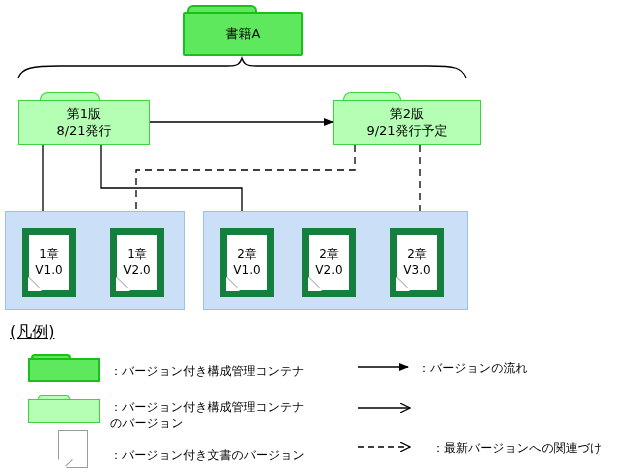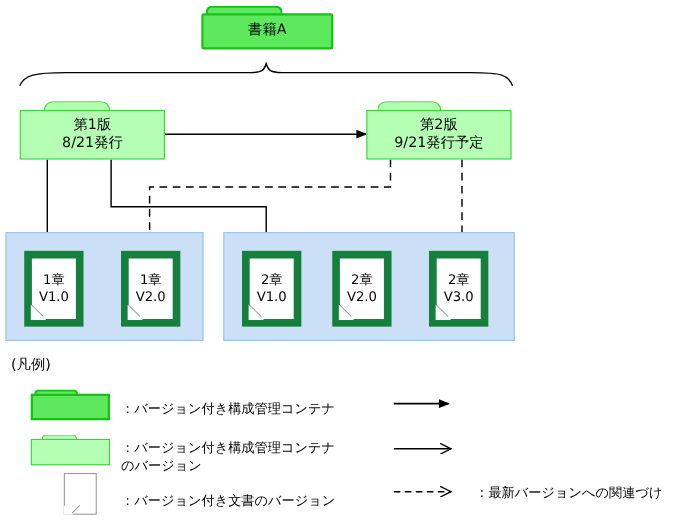--- a/index.html
+++ b/index.html
@@ -116,34 +116,34 @@
     <line x1="76" y1="264" x2="104" y2="264" stroke="#000" stroke-width="1.6" marker-end="url(#mk-filled)"></line>
     <line x1="274" y1="264" x2="302" y2="264" stroke="#000" stroke-width="1.6" marker-end="url(#mk-filled)"></line>
     <line x1="356" y1="264" x2="384" y2="264" stroke="#000" stroke-width="1.6" marker-end="url(#mk-filled)"></line>
 
     
     <line x1="358" y1="367" x2="408" y2="367" stroke="#000" stroke-width="1.6" marker-end="url(#mk-filled)"></line>
     <line x1="358" y1="408" x2="410" y2="408" stroke="#000" stroke-width="1.3" marker-end="url(#mk-open)"></line>
     <line x1="358" y1="447" x2="410" y2="447" stroke="#000" stroke-width="1.3" stroke-dasharray="6,4" marker-end="url(#mk-open)"></line>
   </svg>
 
-  <div class="folder c-dark" style="left:183px;top:12px;width:120px;height:33px;font-size:13px;">
+  <div class="folder c-dark" style="left:183px;top:12px;width:120px;height:44px;font-size:13px;">
     <div class="tab" style="left:4px;top:-7px;width:70px;height:12px;border-radius:6px 6px 0 0;"></div>
     <div class="body" style="border-radius:2px;"></div>
     <div class="lbl">書籍A</div>
   </div>
 
   <div class="folder c-light" style="left:18px;top:100px;width:132px;height:45px;font-size:13px;">
     <div class="tab" style="left:22px;top:-8px;width:60px;height:12px;border-radius:8px 8px 0 0;"></div>
     <div class="body"></div>
     <div class="lbl">第1版
 8/21発行</div>
   </div>
 
-  <div class="folder c-light" style="left:333px;top:100px;width:132px;height:45px;font-size:13px;">
+  <div class="folder c-light" style="left:333px;top:100px;width:148px;height:45px;font-size:13px;">
     <div class="tab" style="left:10px;top:-8px;width:58px;height:12px;border-radius:8px 8px 0 0;"></div>
     <div class="body"></div>
     <div class="lbl">第2版
 9/21発行予定</div>
   </div>
 
   <div class="panel" style="left:5px;top:211px;width:180px;height:99px;"></div>
   <div class="panel" style="left:203px;top:211px;width:265px;height:99px;"></div>
 
   <div class="doc" style="left:22px;top:228px;width:54px;height:69px;font-size:12px;">
@@ -174,36 +174,37 @@
     <div class="foldcut"></div>
   </div>
 
   <div class="doc" style="left:390px;top:228px;width:54px;height:69px;font-size:12px;">
     <div class="lbl">2章
 V3.0</div>
     <div class="foldline" style="position:absolute;left:0px;bottom:12px;width:15px;height:0;border-top:1px solid #8b8b8b;transform:rotate(45deg);transform-origin:left top;"></div>
     <div class="foldcut"></div>
   </div>
 
-  <div class="legend-title" style="left:10px;top:322px;font-size:13px;">(凡例)</div>
+  <div class="legend-title" style="left:10px;top:322px;font-size:16px;text-decoration:underline;">(凡例)</div>
 
   <div class="lg-folder" style="left:28px;top:358px;width:72px;height:24px;">
     <div class="tab" style="left:3px;top:-4px;width:40px;height:7px;border-radius:4px 4px 0 0;background:#5ee85e;border:2px solid #18c018;border-bottom:none;"></div>
     <div class="body" style="background:#5ee85e;border:2px solid #18c018;"></div>
   </div>
   <div class="legend-text" style="left:110px;top:363px;font-size:12px;">：バージョン付き構成管理コンテナ</div>
 
   <div class="lg-folder" style="left:28px;top:399px;width:72px;height:24px;">
     <div class="tab" style="left:10px;top:-4px;width:32px;height:7px;border-radius:4px 4px 0 0;background:#b4ffb4;border:1.5px solid #3fd23f;border-bottom:none;"></div>
     <div class="body" style="background:#b4ffb4;border:1.5px solid #3fd23f;"></div>
   </div>
   <div class="legend-text" style="left:110px;top:399px;font-size:12px;">：バージョン付き構成管理コンテナ
 のバージョン</div>
 
   <div class="lg-doc" style="left:58px;top:430px;width:30px;height:38px;">
     <div class="foldline"></div>
     <div class="foldcut"></div>
   </div>
   <div class="legend-text" style="left:110px;top:447px;font-size:12px;">：バージョン付き文書のバージョン</div>
 
+  <div class="legend-text" style="left:418px;top:360px;font-size:12px;">：バージョンの流れ</div>
   <div class="legend-text" style="left:432px;top:440px;font-size:12px;">：最新バージョンへの関連づけ</div>
 
 </div>
 
 </body></html>

